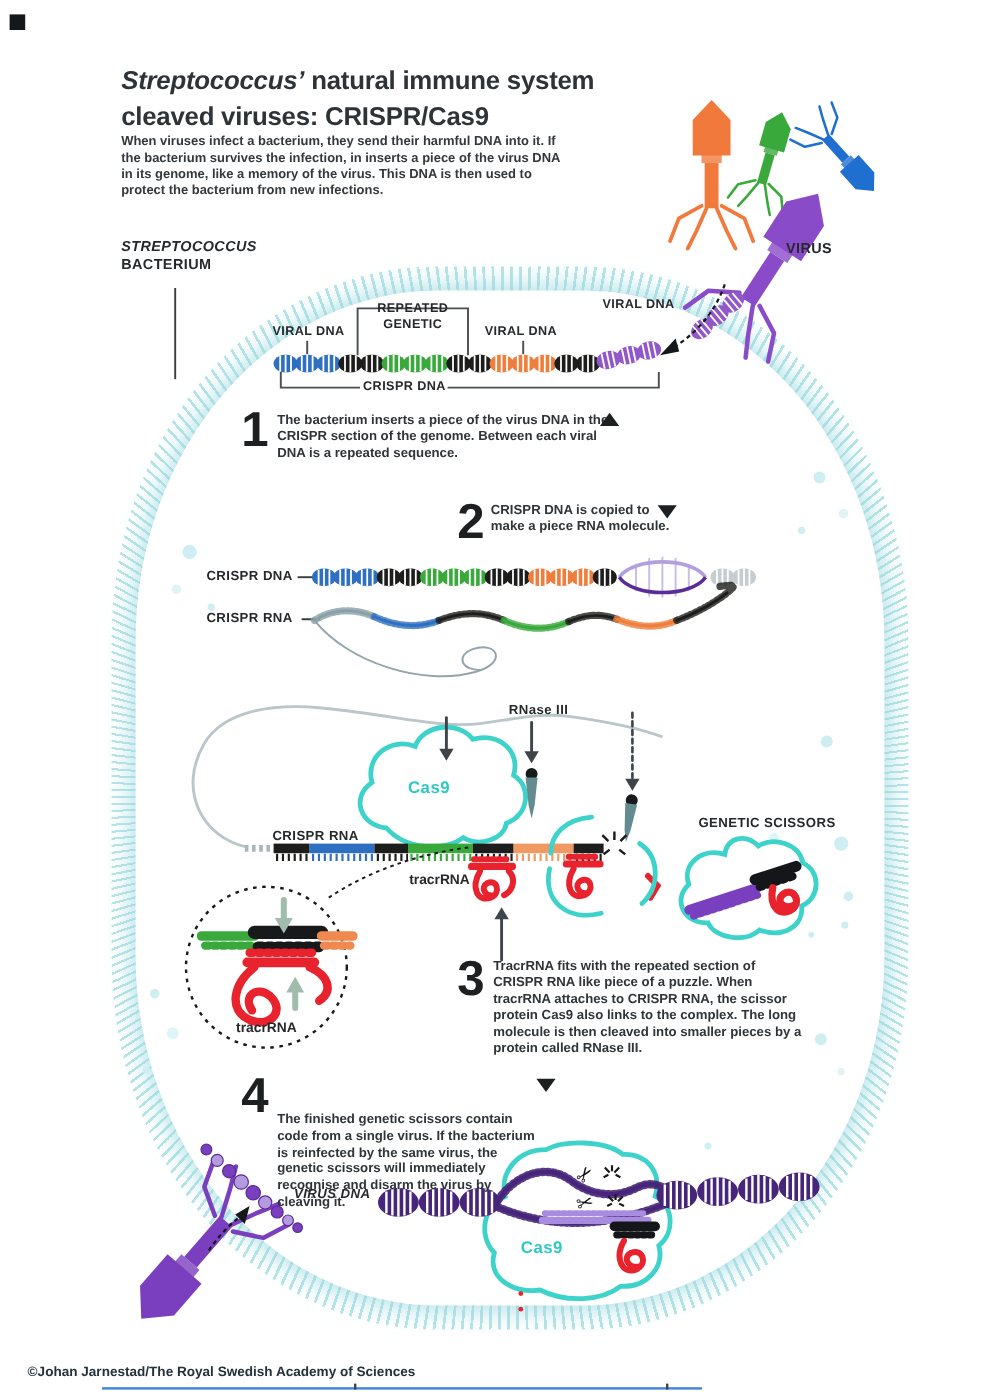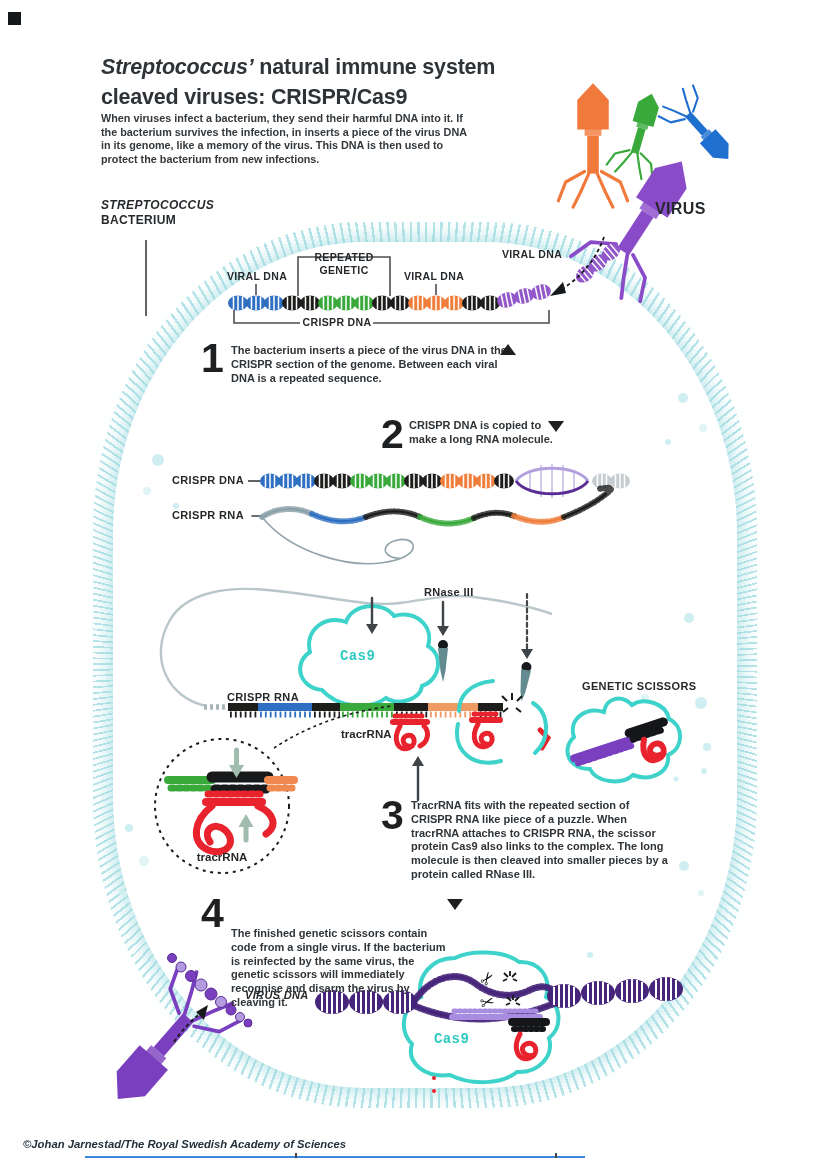--- a/index.html
+++ b/index.html
@@ -9,29 +9,29 @@
   .lbl{position:absolute;z-index:5;font-weight:700;font-size:11px;letter-spacing:.35px;color:#26292c;white-space:nowrap;}
   .lbl.center{text-align:center;}
   .pre{white-space:pre-line;}
   .title{position:absolute;left:101px;top:52px;z-index:5;font-size:21.5px;line-height:30px;font-weight:700;color:#2e3338;letter-spacing:-.2px;}
   .title .it{font-style:italic;}
   .intro{position:absolute;left:101px;top:112px;width:374px;z-index:5;font-size:10.8px;line-height:13.6px;font-weight:700;color:#33383c;}
   .stepnum{position:absolute;z-index:5;font-size:41px;font-weight:700;color:#1d1f21;line-height:40px;}
   .steptxt{position:absolute;z-index:5;font-size:11px;line-height:13.8px;font-weight:700;color:#2f3438;}
   .tri-up{position:absolute;z-index:5;width:0;height:0;border-left:8px solid transparent;border-right:8px solid transparent;border-bottom:11px solid #1d1f21;}
   .tri-down{position:absolute;z-index:5;width:0;height:0;border-left:8px solid transparent;border-right:8px solid transparent;border-top:11px solid #1d1f21;}
-  .cyantxt{color:#2ec9c0;font-weight:700;letter-spacing:.4px;font-family:Liberation Mono, monospace;}
+  .cyantxt{color:#2ec9c0;font-weight:700;letter-spacing:.4px;}
   .bact-outer{position:absolute;left:93px;top:222px;width:664px;height:886px;z-index:1;
       border-radius:270px/310px;
       background:repeating-conic-gradient(#b7e4e8 0deg 0.3deg, rgba(255,255,255,0) 0.3deg 1deg);}
   .bact-inner{position:absolute;left:113px;top:242px;width:624px;height:846px;z-index:2;
       border-radius:252px/292px;background:#fff;
       box-shadow:0 0 20px 3px rgba(150,215,222,.75);}
   .corner-square{position:absolute;left:8px;top:12px;width:13px;height:13px;background:#15181a;z-index:6;}
-  .credit{position:absolute;left:23px;top:1138px;z-index:5;font-size:11.3px;font-weight:700;color:#22313a;font-style:italic;}
+  .credit{position:absolute;left:23px;top:1138px;z-index:5;font-size:11.3px;font-weight:700;color:#22313a;}
   .bottom-rule{position:absolute;left:85px;top:1156px;width:500px;height:2px;background:#3a86e0;z-index:5;}
   .tick{position:absolute;width:2px;height:5px;background:#444;z-index:5;top:1153px;}
   .strep{font-size:12px;line-height:15px;}
   .strep .it{font-style:italic;}
 </style>
 </head>
 <body>
 
 <div class="page">
 
@@ -309,35 +309,35 @@
     </g>
   </svg>
 
   <div class="title"><span class="it">Streptococcus’</span><span> natural immune system</span><br><span>cleaved viruses: CRISPR/Cas9</span></div>
   <div class="intro">When viruses infect a bacterium, they send their harmful DNA into it. If the bacterium survives the infection, in inserts a piece of the virus DNA in its genome, like a memory of the virus. This DNA is then used to protect the bacterium from new infections.</div>
 
   <div class="lbl strep" style="left:101px;top:198px;">
     <span class="it">STREPTOCOCCUS</span><br>
     <span>BACTERIUM</span>
   </div>
-  <div class="lbl" style="left:655px;top:200px;font-size:16px;">VIRUS</div>
+  <div class="lbl" style="left:655px;top:200px;font-size:12px;">VIRUS</div>
   <div class="lbl" style="left:502px;top:248px;font-size:10.5px;">VIRAL DNA</div>
 
   <div class="lbl" style="left:227px;top:270px;font-size:10.5px;">VIRAL DNA</div>
   <div class="lbl center pre" style="left:303px;top:251px;width:82px;font-size:10.5px;line-height:12.5px;">REPEATED
 GENETIC</div>
   <div class="lbl" style="left:404px;top:270px;font-size:10.5px;">VIRAL DNA</div>
   <div class="lbl center" style="left:301px;top:316px;width:72px;font-size:10.5px;background:#fff;">CRISPR DNA</div>
 
   <div class="stepnum" style="left:201px;top:338px;">1</div>
   <div class="steptxt" style="left:231px;top:344px;width:276px;">The bacterium inserts a piece of the virus DNA in the CRISPR section of the genome. Between each viral DNA is a repeated sequence.</div>
   <div class="tri-up" style="left:500px;top:344px;"></div>
 
   <div class="stepnum" style="left:381px;top:414px;">2</div>
-  <div class="steptxt" style="left:409px;top:419px;width:162px;">CRISPR DNA is copied to make a long RNA molecule.</div>
+  <div class="steptxt" style="left:409px;top:419px;width:162px;">CRISPR DNA is copied to make a piece RNA molecule.</div>
   <div class="tri-down" style="left:548px;top:421px;"></div>
 
   <div class="lbl" style="left:172px;top:474px;">CRISPR DNA</div>
   <div class="lbl" style="left:172px;top:509px;">CRISPR RNA</div>
 
   <div class="lbl" style="left:424px;top:586px;">RNase III</div>
   <div class="cyantxt" style="position:absolute;left:340px;top:648px;z-index:5;font-size:14px;">Cas9</div>
   <div class="lbl" style="left:227px;top:691px;">CRISPR RNA</div>
   <div class="lbl" style="left:582px;top:680px;">GENETIC SCISSORS</div>
   <div class="lbl" style="left:341px;top:728px;font-size:11.5px;letter-spacing:0;">tracrRNA</div>

